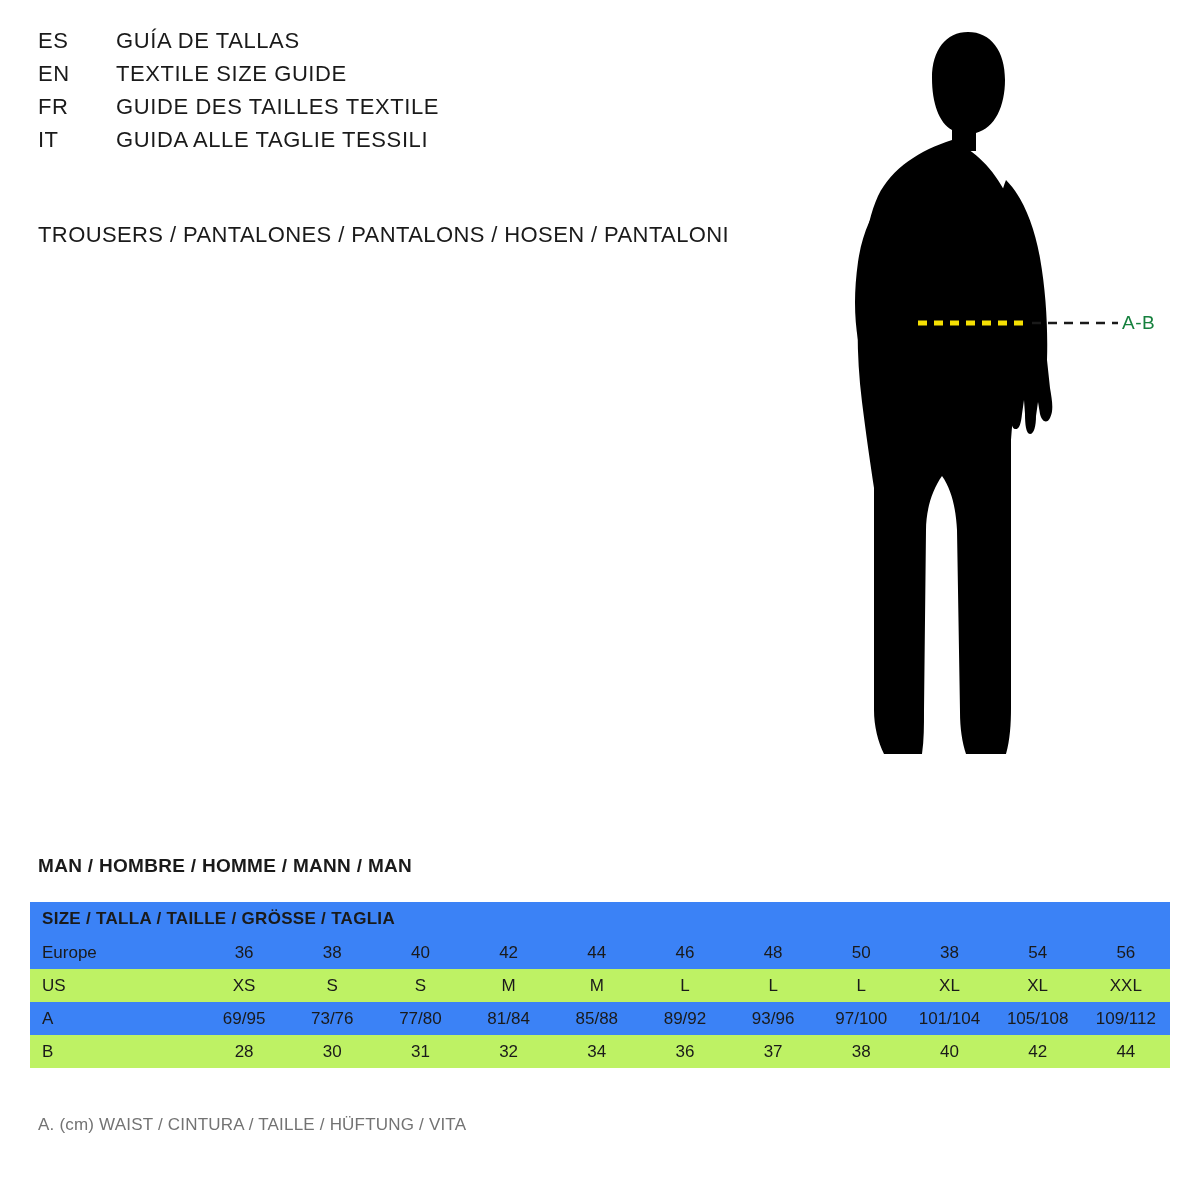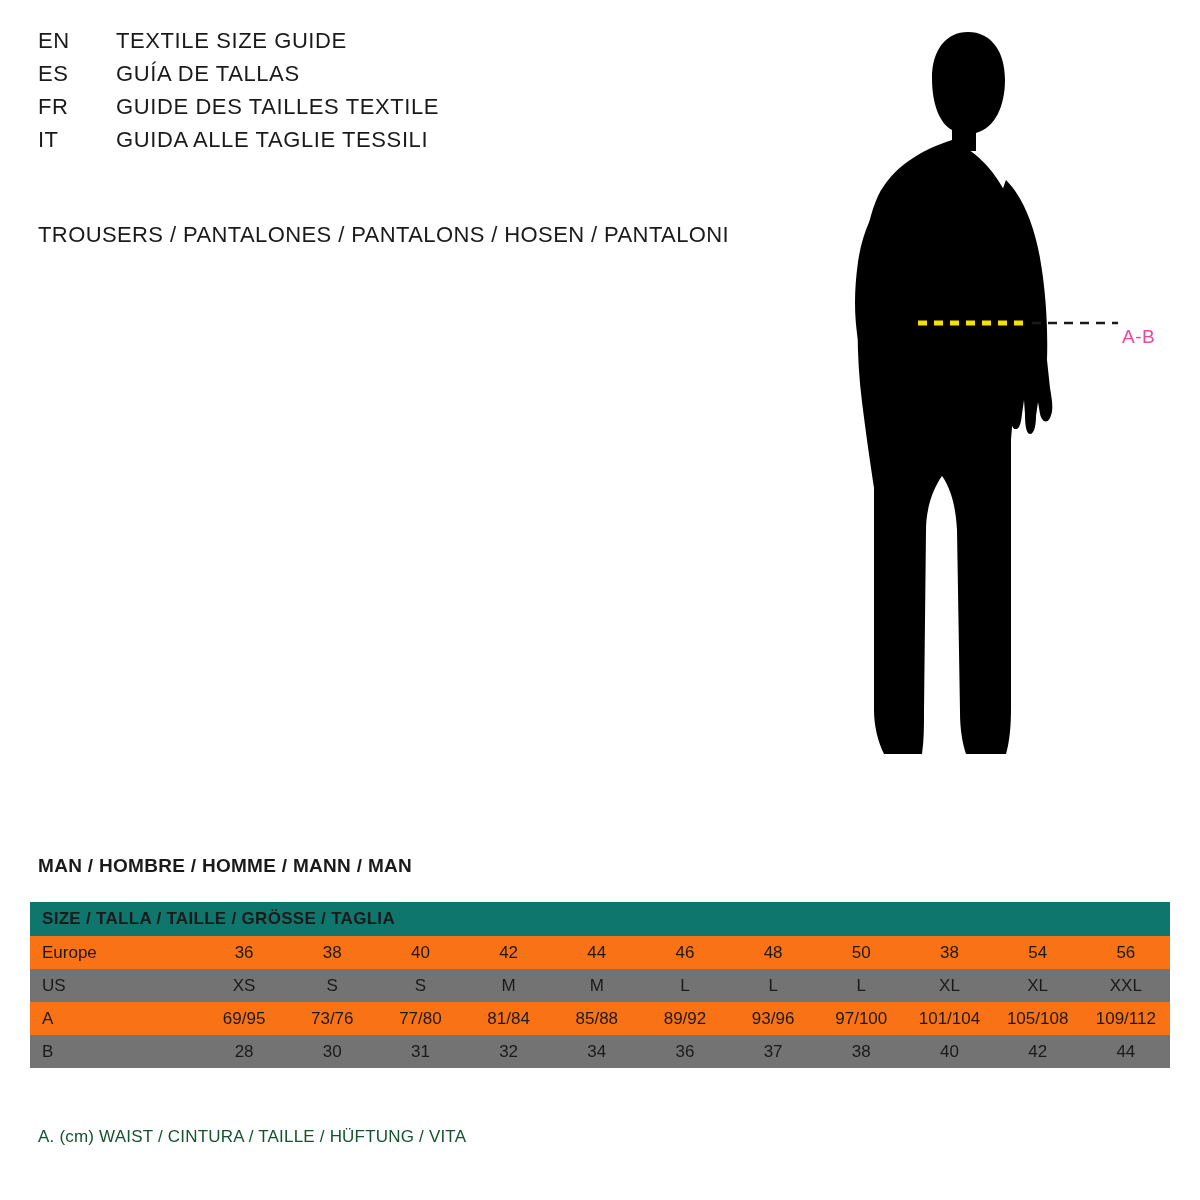--- a/index.html
+++ b/index.html
@@ -56,23 +56,23 @@
     left: 800px;
     width: 400px;
     height: 800px;
   }
   .figure-area svg {
     display: block;
   }
   .ab-label {
     position: absolute;
     left: 1122px;
-    top: 326px;
+    top: 312px;
     font-size: 19px;
-    color: #ec4899;
+    color: #15803d;
     letter-spacing: 0.5px;
   }
 
   
   .section-title {
     position: absolute;
     top: 855px;
     left: 38px;
     font-size: 19px;
     font-weight: bold;
@@ -95,65 +95,64 @@
   table.size-table td {
     font-size: 17px;
     font-weight: normal;
     color: #1a1a1a;
     padding: 0;
     height: 33px;
     text-align: center;
     vertical-align: middle;
   }
   table.size-table th.header-cell {
-    background: #0f766e;
+    background: #3b82f6;
     text-align: left;
     padding-left: 12px;
     height: 34px;
     font-weight: bold;
     letter-spacing: 0.3px;
     font-size: 17px;
   }
   table.size-table tr.band-light td {
-    background: #f97316;
+    background: #3b82f6;
   }
   table.size-table tr.band-white td {
-    background: #737373;
+    background: #bef264;
   }
   table.size-table td.rowlabel {
     text-align: left;
     padding-left: 12px;
     font-size: 17px;
   }
 
   .footnotes {
     position: absolute;
     left: 38px;
     top: 1110px;
     width: 900px;
   }
   .footnote {
     font-size: 17px;
-    color: #14532d;
+    color: #737373;
     letter-spacing: 0.2px;
     line-height: 30px;
-    margin-top: 12px;
   }
 </style>
 </head>
 <body>
 
 <div class="lang-block">
   <div class="lang-row">
+    <div class="lang-code">ES</div>
+    <div class="lang-text">GUÍA DE TALLAS</div>
+  </div>
+  <div class="lang-row">
     <div class="lang-code">EN</div>
     <div class="lang-text">TEXTILE SIZE GUIDE</div>
-  </div>
-  <div class="lang-row">
-    <div class="lang-code">ES</div>
-    <div class="lang-text">GUÍA DE TALLAS</div>
   </div>
   <div class="lang-row">
     <div class="lang-code">FR</div>
     <div class="lang-text">GUIDE DES TAILLES TEXTILE</div>
   </div>
   <div class="lang-row">
     <div class="lang-code">IT</div>
     <div class="lang-text">GUIDA ALLE TAGLIE TESSILI</div>
   </div>
 </div>

